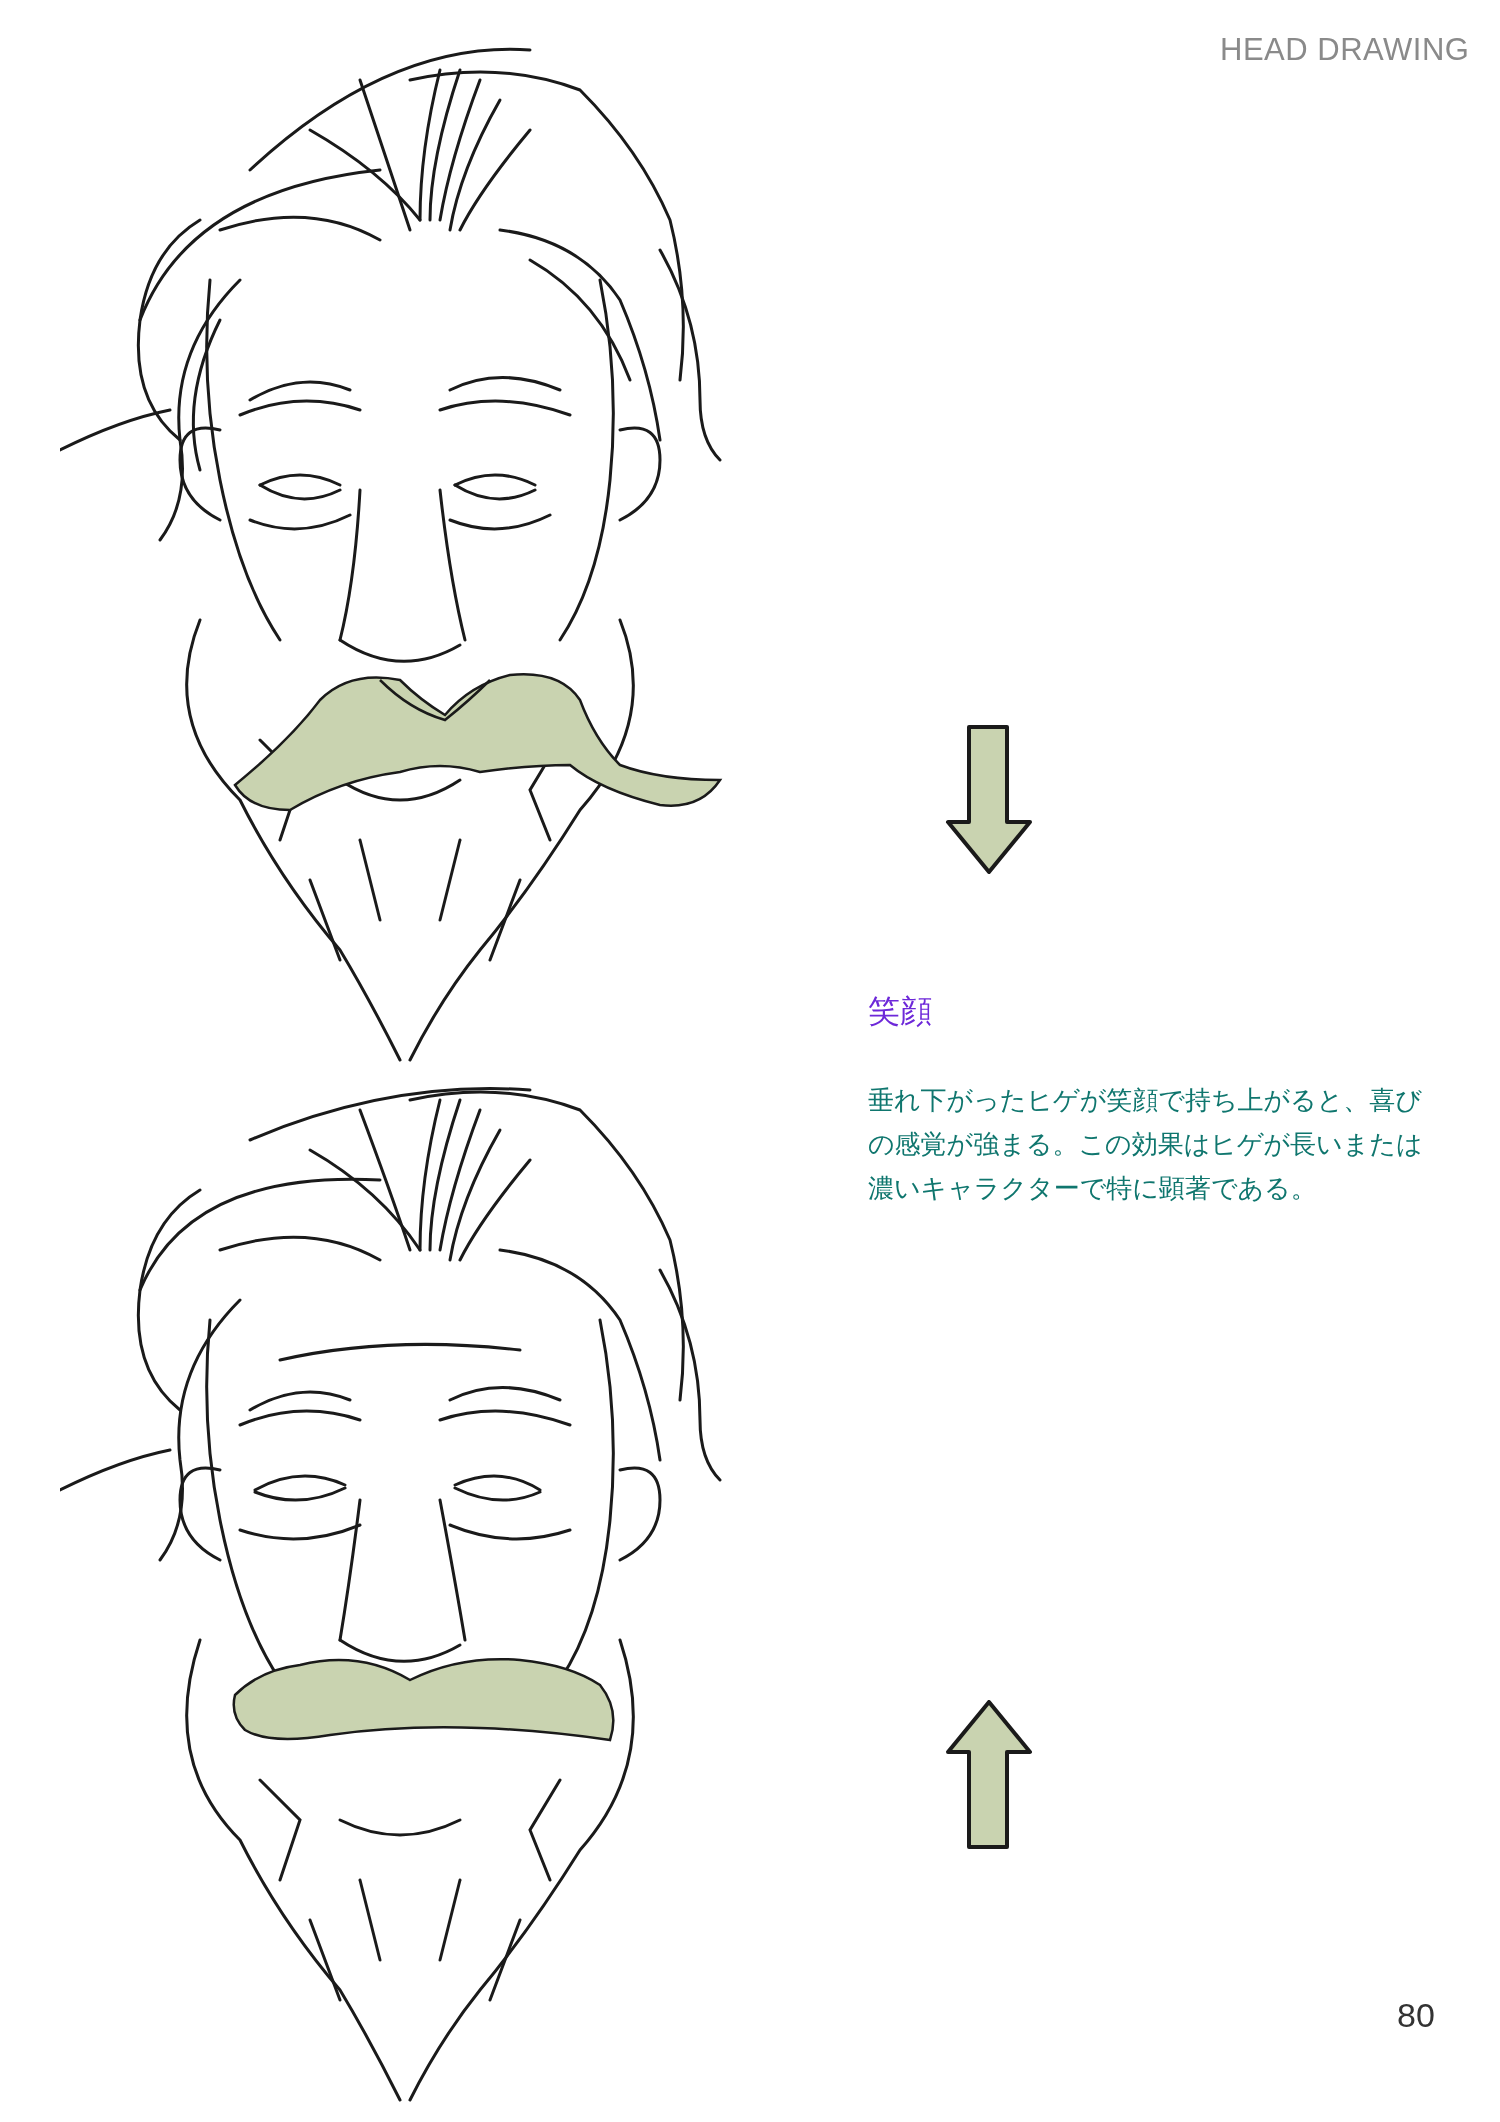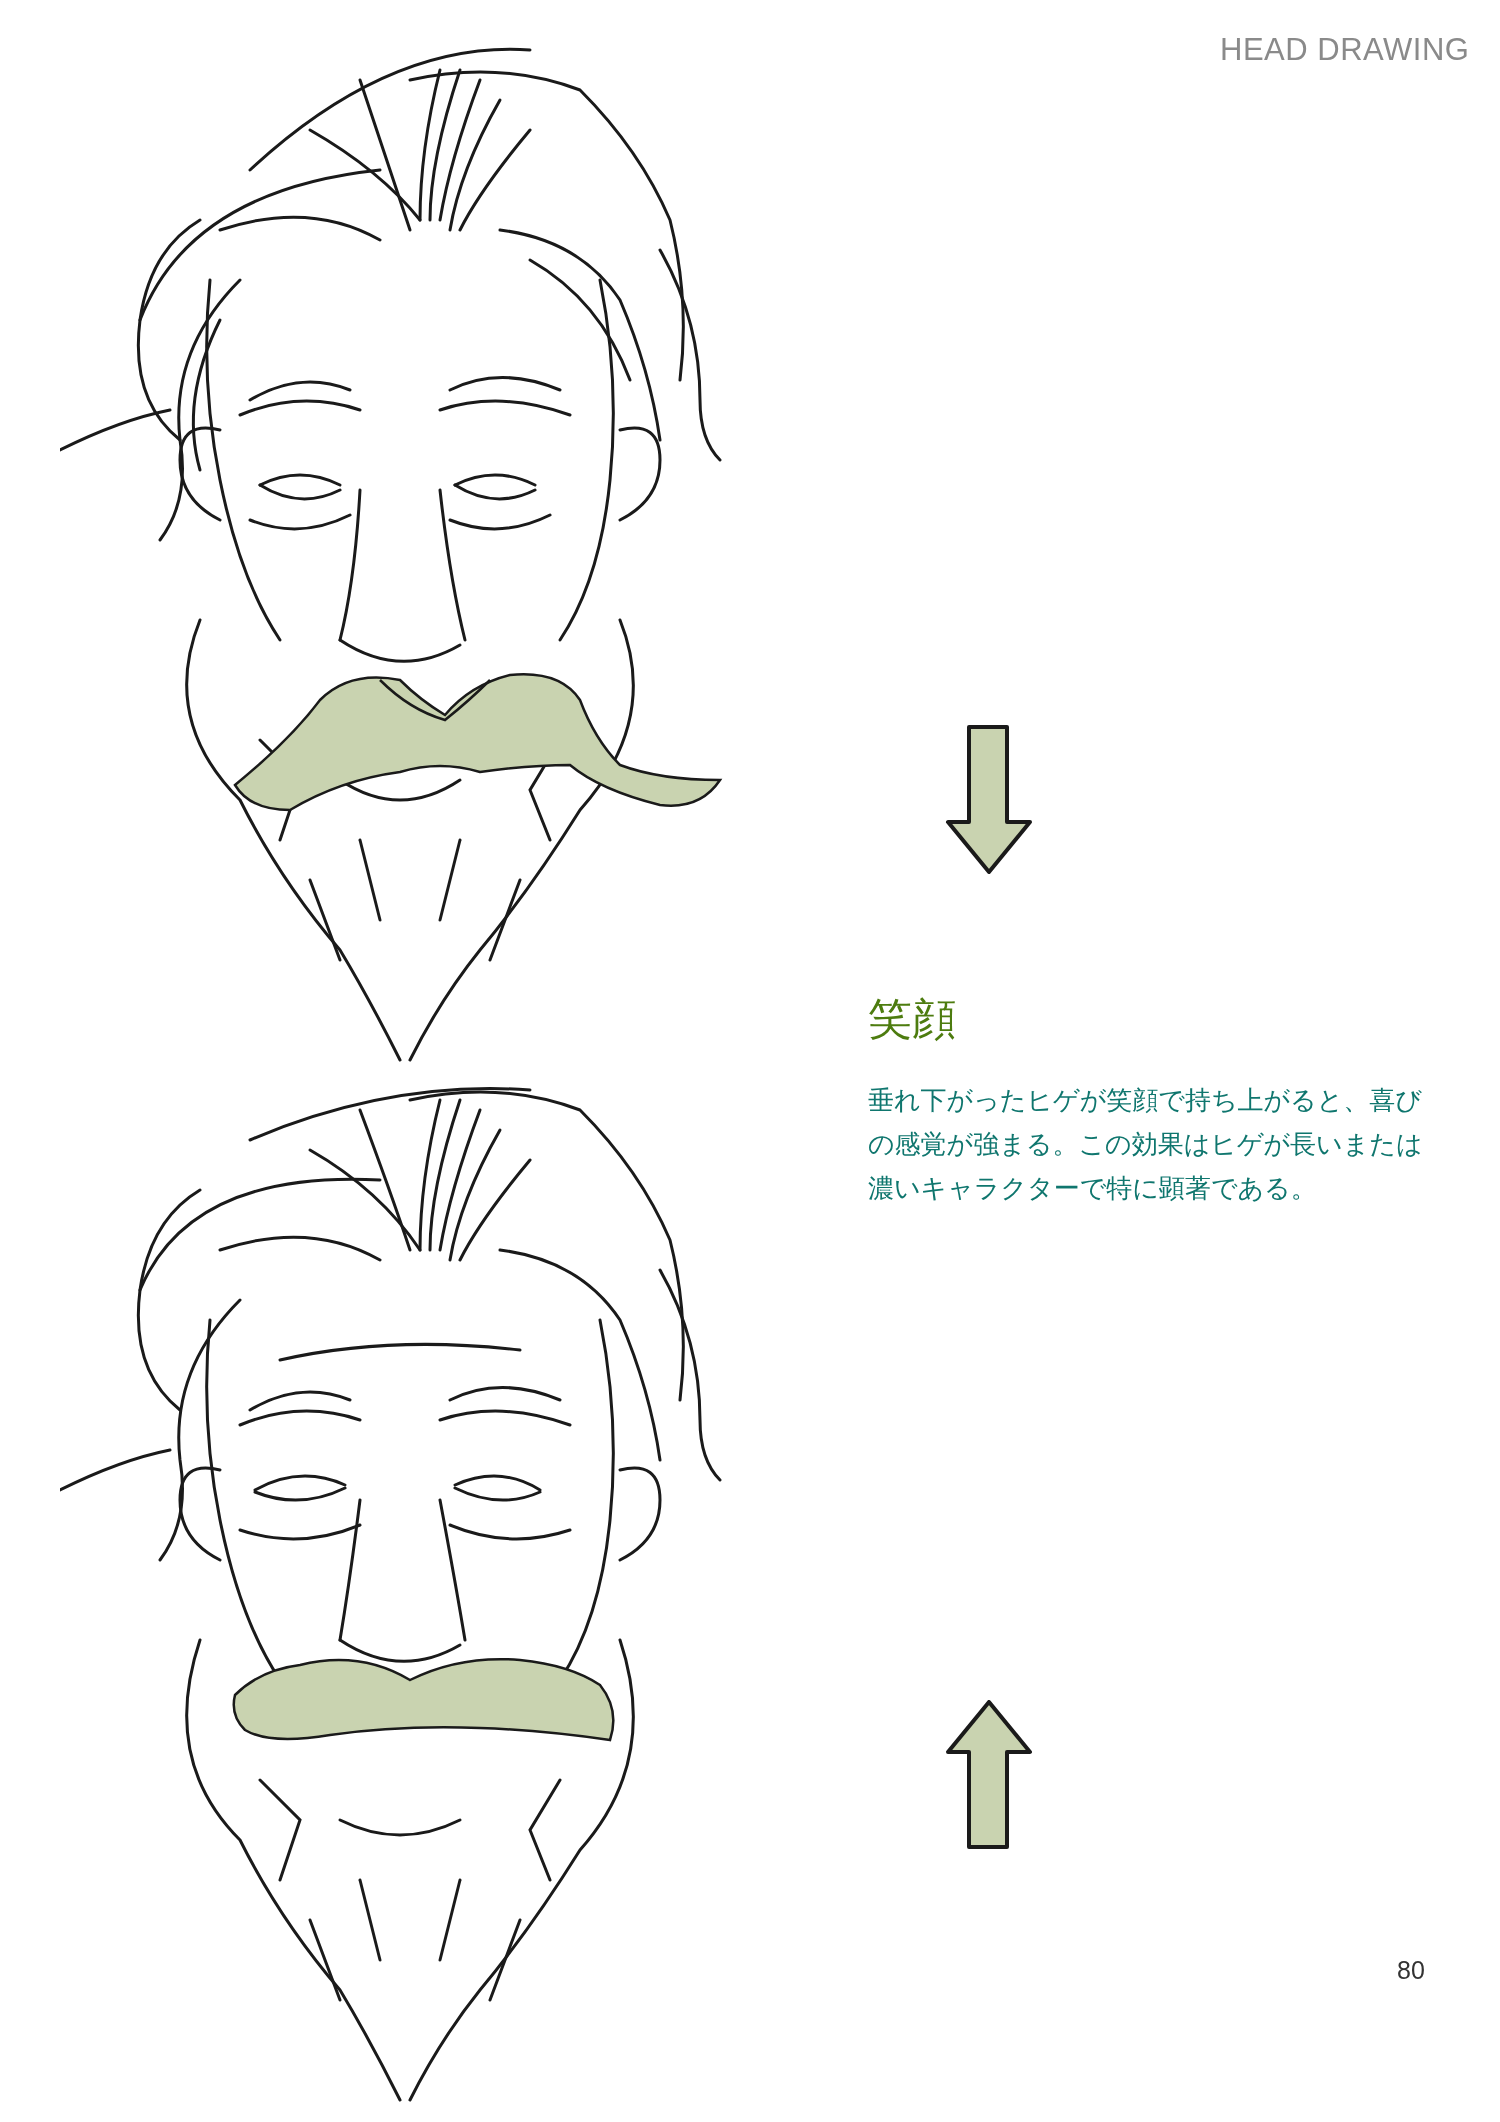--- a/index.html
+++ b/index.html
@@ -1,21 +1,21 @@
 <!DOCTYPE html>
 <html><head>
   <meta charset="utf-8">
   <style>
     html, body { margin:0; padding:0; background:#ffffff; }
     body { width:1500px; height:2122px; position:relative; overflow:hidden;
            font-family:"DejaVu Sans", "Liberation Sans", sans-serif; }
     .running-head { position:absolute; top:24px; left:1220px; font-size:31px;
       color:#8a8a8a; letter-spacing:0.5px; font-family:"Liberation Sans","DejaVu Sans",sans-serif;margin-top:8px; }
-    .page-num { position:absolute; top:1956px; left:1397px; font-size:25px; color:#333; font-family:"Liberation Sans",sans-serif; }
-    .section-title { position:absolute; top:990px; left:868px; font-size:44px; color:#4d7c0f; }
+    .page-num { position:absolute; top:1996px; left:1397px; font-size:34px; color:#333; font-family:"Liberation Sans",sans-serif; }
+    .section-title { position:absolute; top:990px; left:868px; font-size:32px; color:#6d28d9; }
     .body-text { position:absolute; top:1078px; left:868px; width:560px; font-size:26px;
       line-height:44px; color:#0f766e; }
     .illus { position:absolute; }
     .illus svg { display:block; }
     .arrow { position:absolute; }
   </style>
 </head>
 <body>
 
 <div class="running-head">HEAD DRAWING</div>

